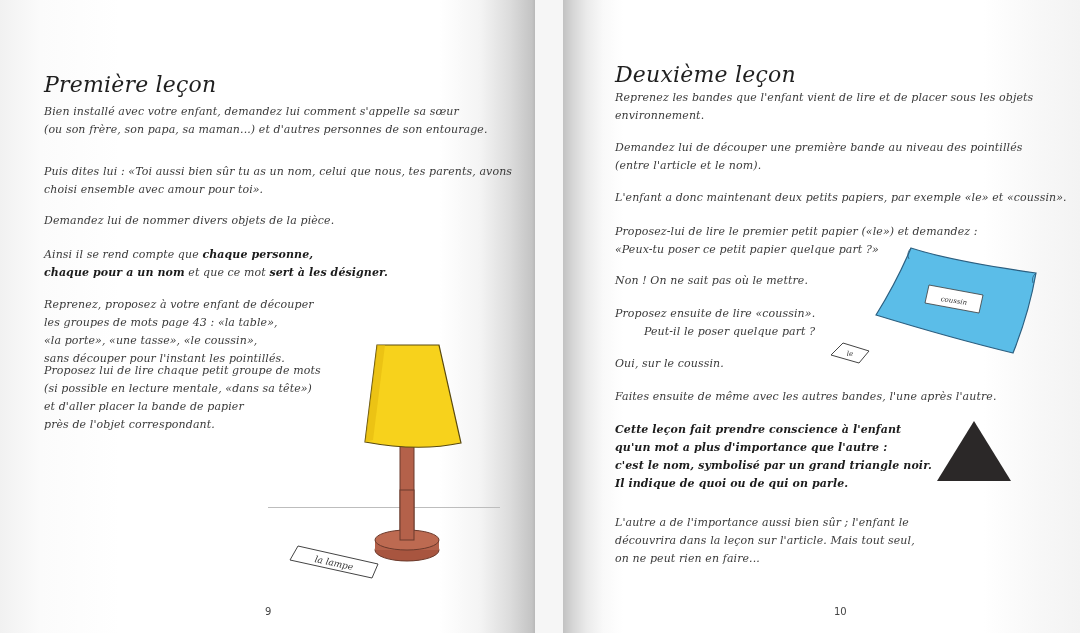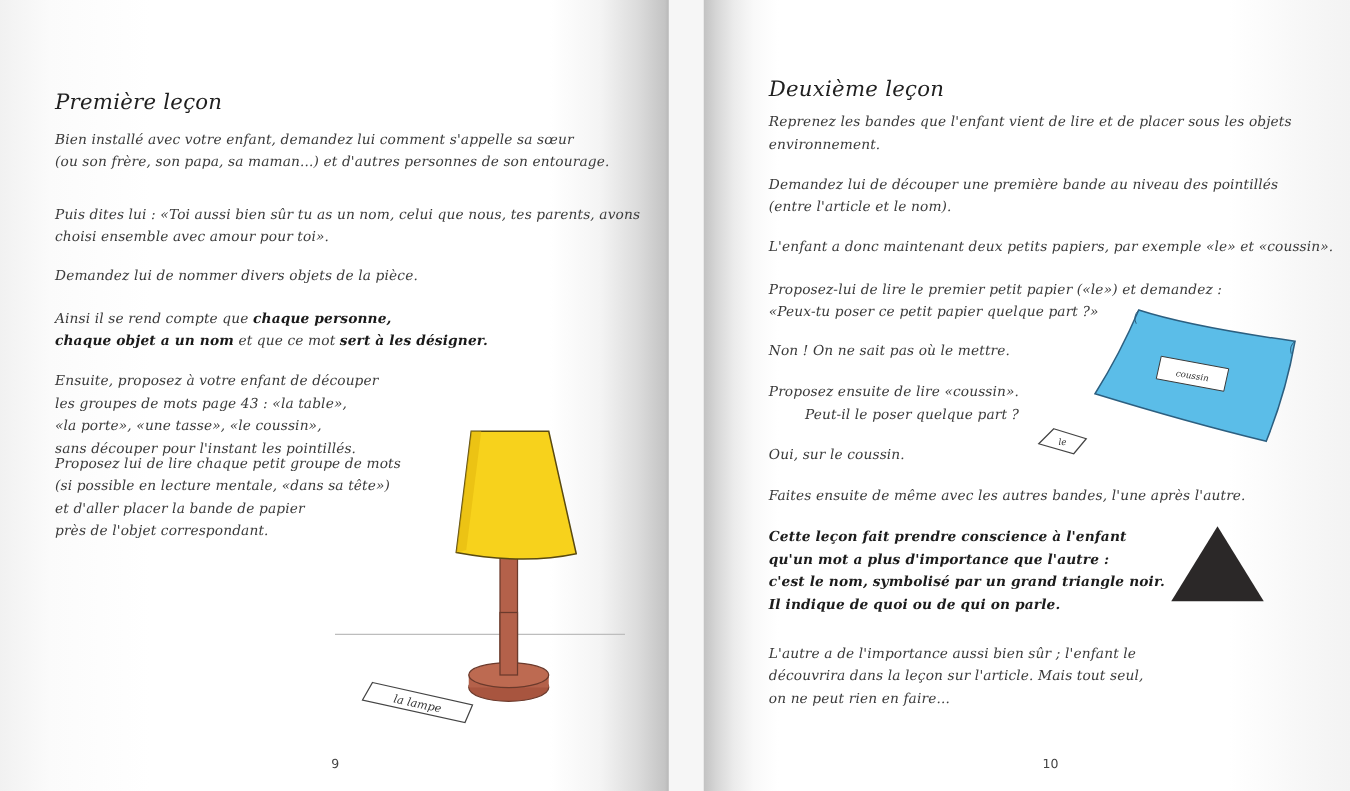--- a/index.html
+++ b/index.html
@@ -15,21 +15,21 @@
     }
     .page-left {
       left: 0; width: 535px;
       background: linear-gradient(to right, #f1f1f1 0px, #fbfbfb 40px, #ffffff 120px, #ffffff 440px, #f4f4f4 480px, #dcdcdc 510px, #c4c4c4 532px, #b8b8b8 535px);
     }
     .page-right {
       left: 563px; width: 545px;
       background: linear-gradient(to right, #c2c2c2 0px, #d6d6d6 10px, #ebebeb 24px, #f9f9f9 40px, #ffffff 60px, #ffffff 420px, #f7f7f7 480px, #f0f0f0 545px);
     }
     .lesson-title {
-      position: absolute; font-size: 17px; font-style: italic; letter-spacing: 0.2px;
+      position: absolute; font-size: 22px; font-style: italic; letter-spacing: 0.2px;
       color: #1f1f1f; margin: 0; font-weight: normal;
     }
     .para {
       position: absolute; margin: 0; font-size: 11px; font-style: italic;
       line-height: 18px; color: #3a3a3a; white-space: pre; letter-spacing: 0.1px;
     }
     .para b { font-weight: bold; color: #1a1a1a; }
     .bold-para { font-weight: bold; color: #1c1c1c; }
     .page-num {
       position: absolute; font-size: 10px; color: #444; font-family: "DejaVu Sans", sans-serif;
@@ -50,23 +50,23 @@
 
     <p class="para" style="left:44px; top:103px;"><span>Bien installé avec votre enfant, demandez lui comment s'appelle sa sœur</span>
 <span>(ou son frère, son papa, sa maman...) et d'autres personnes de son entourage.</span></p>
 
     <p class="para" style="left:44px; top:212px;"><span>Demandez lui de nommer divers objets de la pièce.</span></p>
 
     <p class="para" style="left:44px; top:163px;"><span>Puis dites lui : «Toi aussi bien sûr tu as un nom, celui que nous, tes parents, avons</span>
 <span>choisi ensemble avec amour pour toi».</span></p>
 
     <p class="para" style="left:44px; top:246px;"><span>Ainsi il se rend compte que </span><b>chaque personne,</b>
-<b>chaque objet a un nom</b><span> et que ce mot </span><b>sert à les désigner.</b></p>
+<b>chaque pour a un nom</b><span> et que ce mot </span><b>sert à les désigner.</b></p>
 
-    <p class="para" style="left:44px; top:296px;"><span>Ensuite, proposez à votre enfant de découper</span>
+    <p class="para" style="left:44px; top:296px;"><span>Reprenez, proposez à votre enfant de découper</span>
 <span>les groupes de mots page 43 : «la table»,</span>
 <span>«la porte», «une tasse», «le coussin»,</span>
 <span>sans découper pour l'instant les pointillés.</span></p>
 
     <p class="para" style="left:44px; top:362px;"><span>Proposez lui de lire chaque petit groupe de mots</span>
 <span>(si possible en lecture mentale, «dans sa tête»)</span>
 <span>et d'aller placer la bande de papier</span>
 <span>près de l'objet correspondant.</span></p>
 
 

